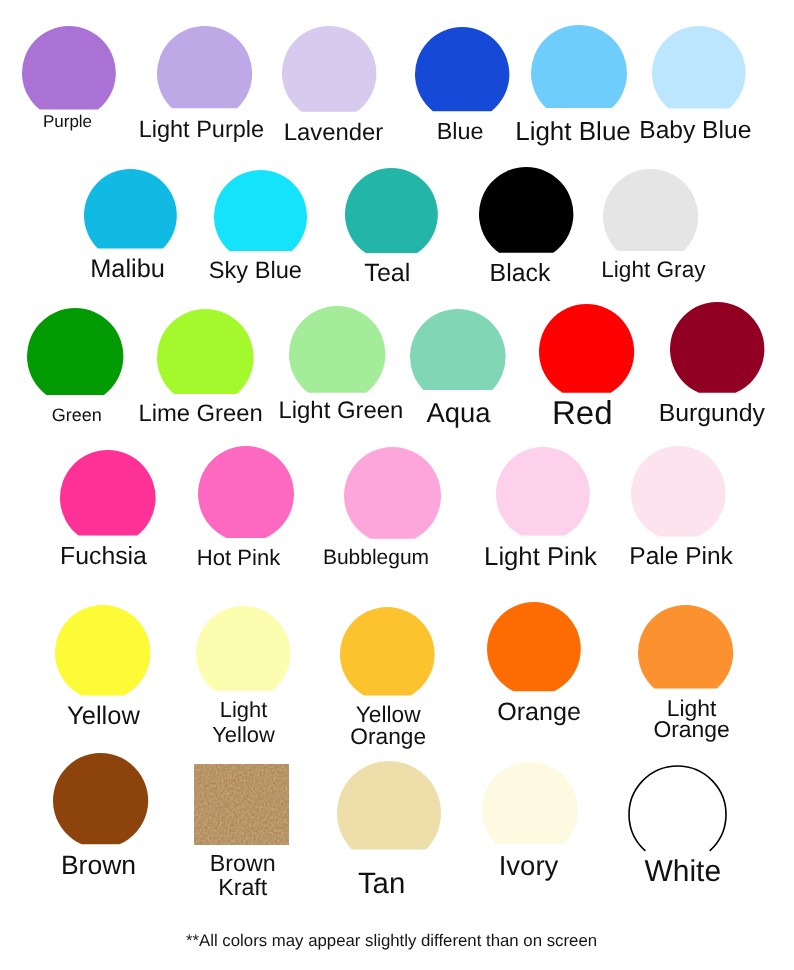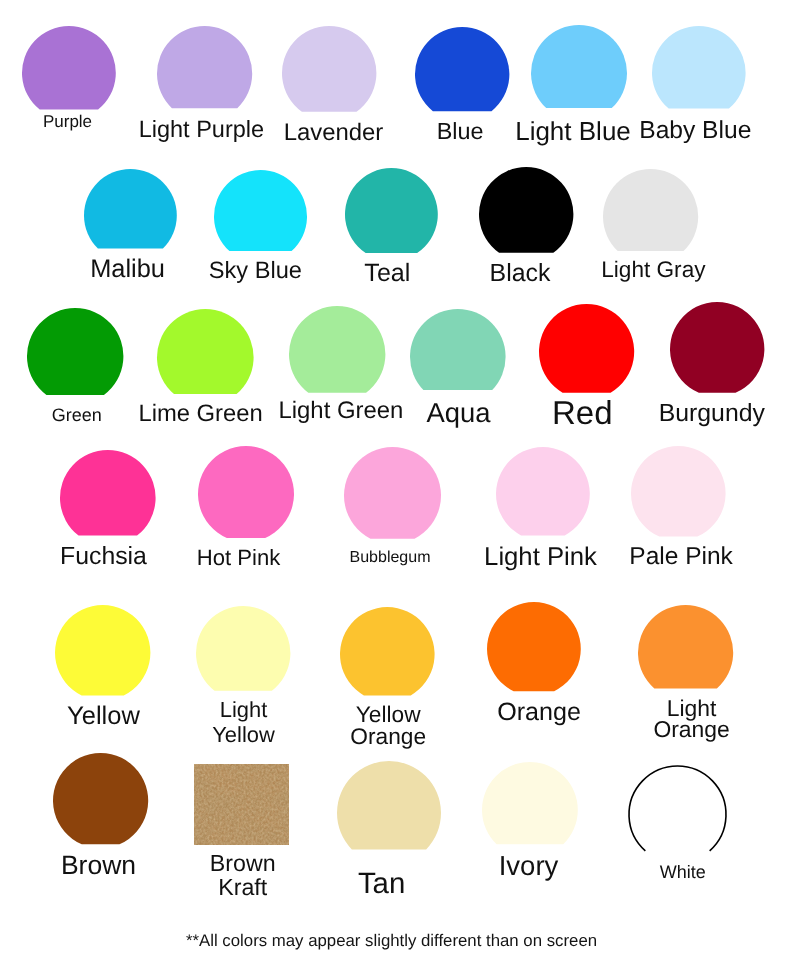--- a/index.html
+++ b/index.html
@@ -184,21 +184,21 @@
         </svg>
       </div>
       <div class="label" style="font-size: 22.1px; line-height: 24.31px; left: 238.6px; top: 546.2px;">Hot Pink</div>
     </div>
     <div class="swatch-cell">
       <div class="swatch-wrap" style="left: 341.5px; top: 445.3px;">
         <svg class="swatch-svg" width="101" height="95.69999999999999" viewBox="341.5 445.3 101 95.69999999999999">
           <path d="M 369.95 539.00 A 48.50 48.50 0 1 1 414.05 539.00 Z" fill="#fca6db"></path>
         </svg>
       </div>
-      <div class="label" style="font-size: 16px; line-height: 24.75px; left: 390px; top: 545.9px;">Bubblegum</div>
+      <div class="label" style="font-size: 21px; line-height: 24.75px; left: 376px; top: 545.9px;">Bubblegum</div>
     </div>
     <div class="swatch-cell">
       <div class="swatch-wrap" style="left: 494px; top: 444.5px;">
         <svg class="swatch-svg" width="97.8" height="92.39999999999998" viewBox="494 444.5 97.8 92.39999999999998">
           <path d="M 521.05 534.90 A 46.90 46.90 0 1 1 564.75 534.90 Z" fill="#fdd0ec"></path>
         </svg>
       </div>
       <div class="label" style="font-size: 25.7px; line-height: 28.27px; left: 540.5px; top: 542.5px;">Light Pink</div>
     </div>
     <div class="swatch-cell">
@@ -311,18 +311,18 @@
         </svg>
       </div>
       <div class="label" style="font-size: 27.5px; line-height: 30.25px; left: 528.5px; top: 851.2px; text-align: center;">Ivory</div>
     </div>
     <div class="swatch-cell">
       <div class="swatch-wrap" style="left: 626.5px; top: 764px;">
         <svg class="swatch-svg" width="101" height="88.79999999999995" viewBox="626.5 764 101 88.79999999999995">
           <path d="M 644.84 850.80 A 48.50 48.50 0 1 1 709.16 850.80" fill="none" stroke="#000000" stroke-width="1.6" stroke-linecap="butt"></path>
         </svg>
       </div>
-      <div class="label" style="font-size: 18px; line-height: 30.14px; left: 682.8px; top: 856.5px;">White</div>
+      <div class="label" style="font-size: 30px; line-height: 30.14px; left: 682.8px; top: 856.5px;">White</div>
     </div>
   </div>
 
   <div class="note" style="font-size: 16.8px; line-height: 16.8px; left: 186px; top: 933.1px;">**All colors may appear slightly different than on screen</div>
 </div>
 
 </body></html>

